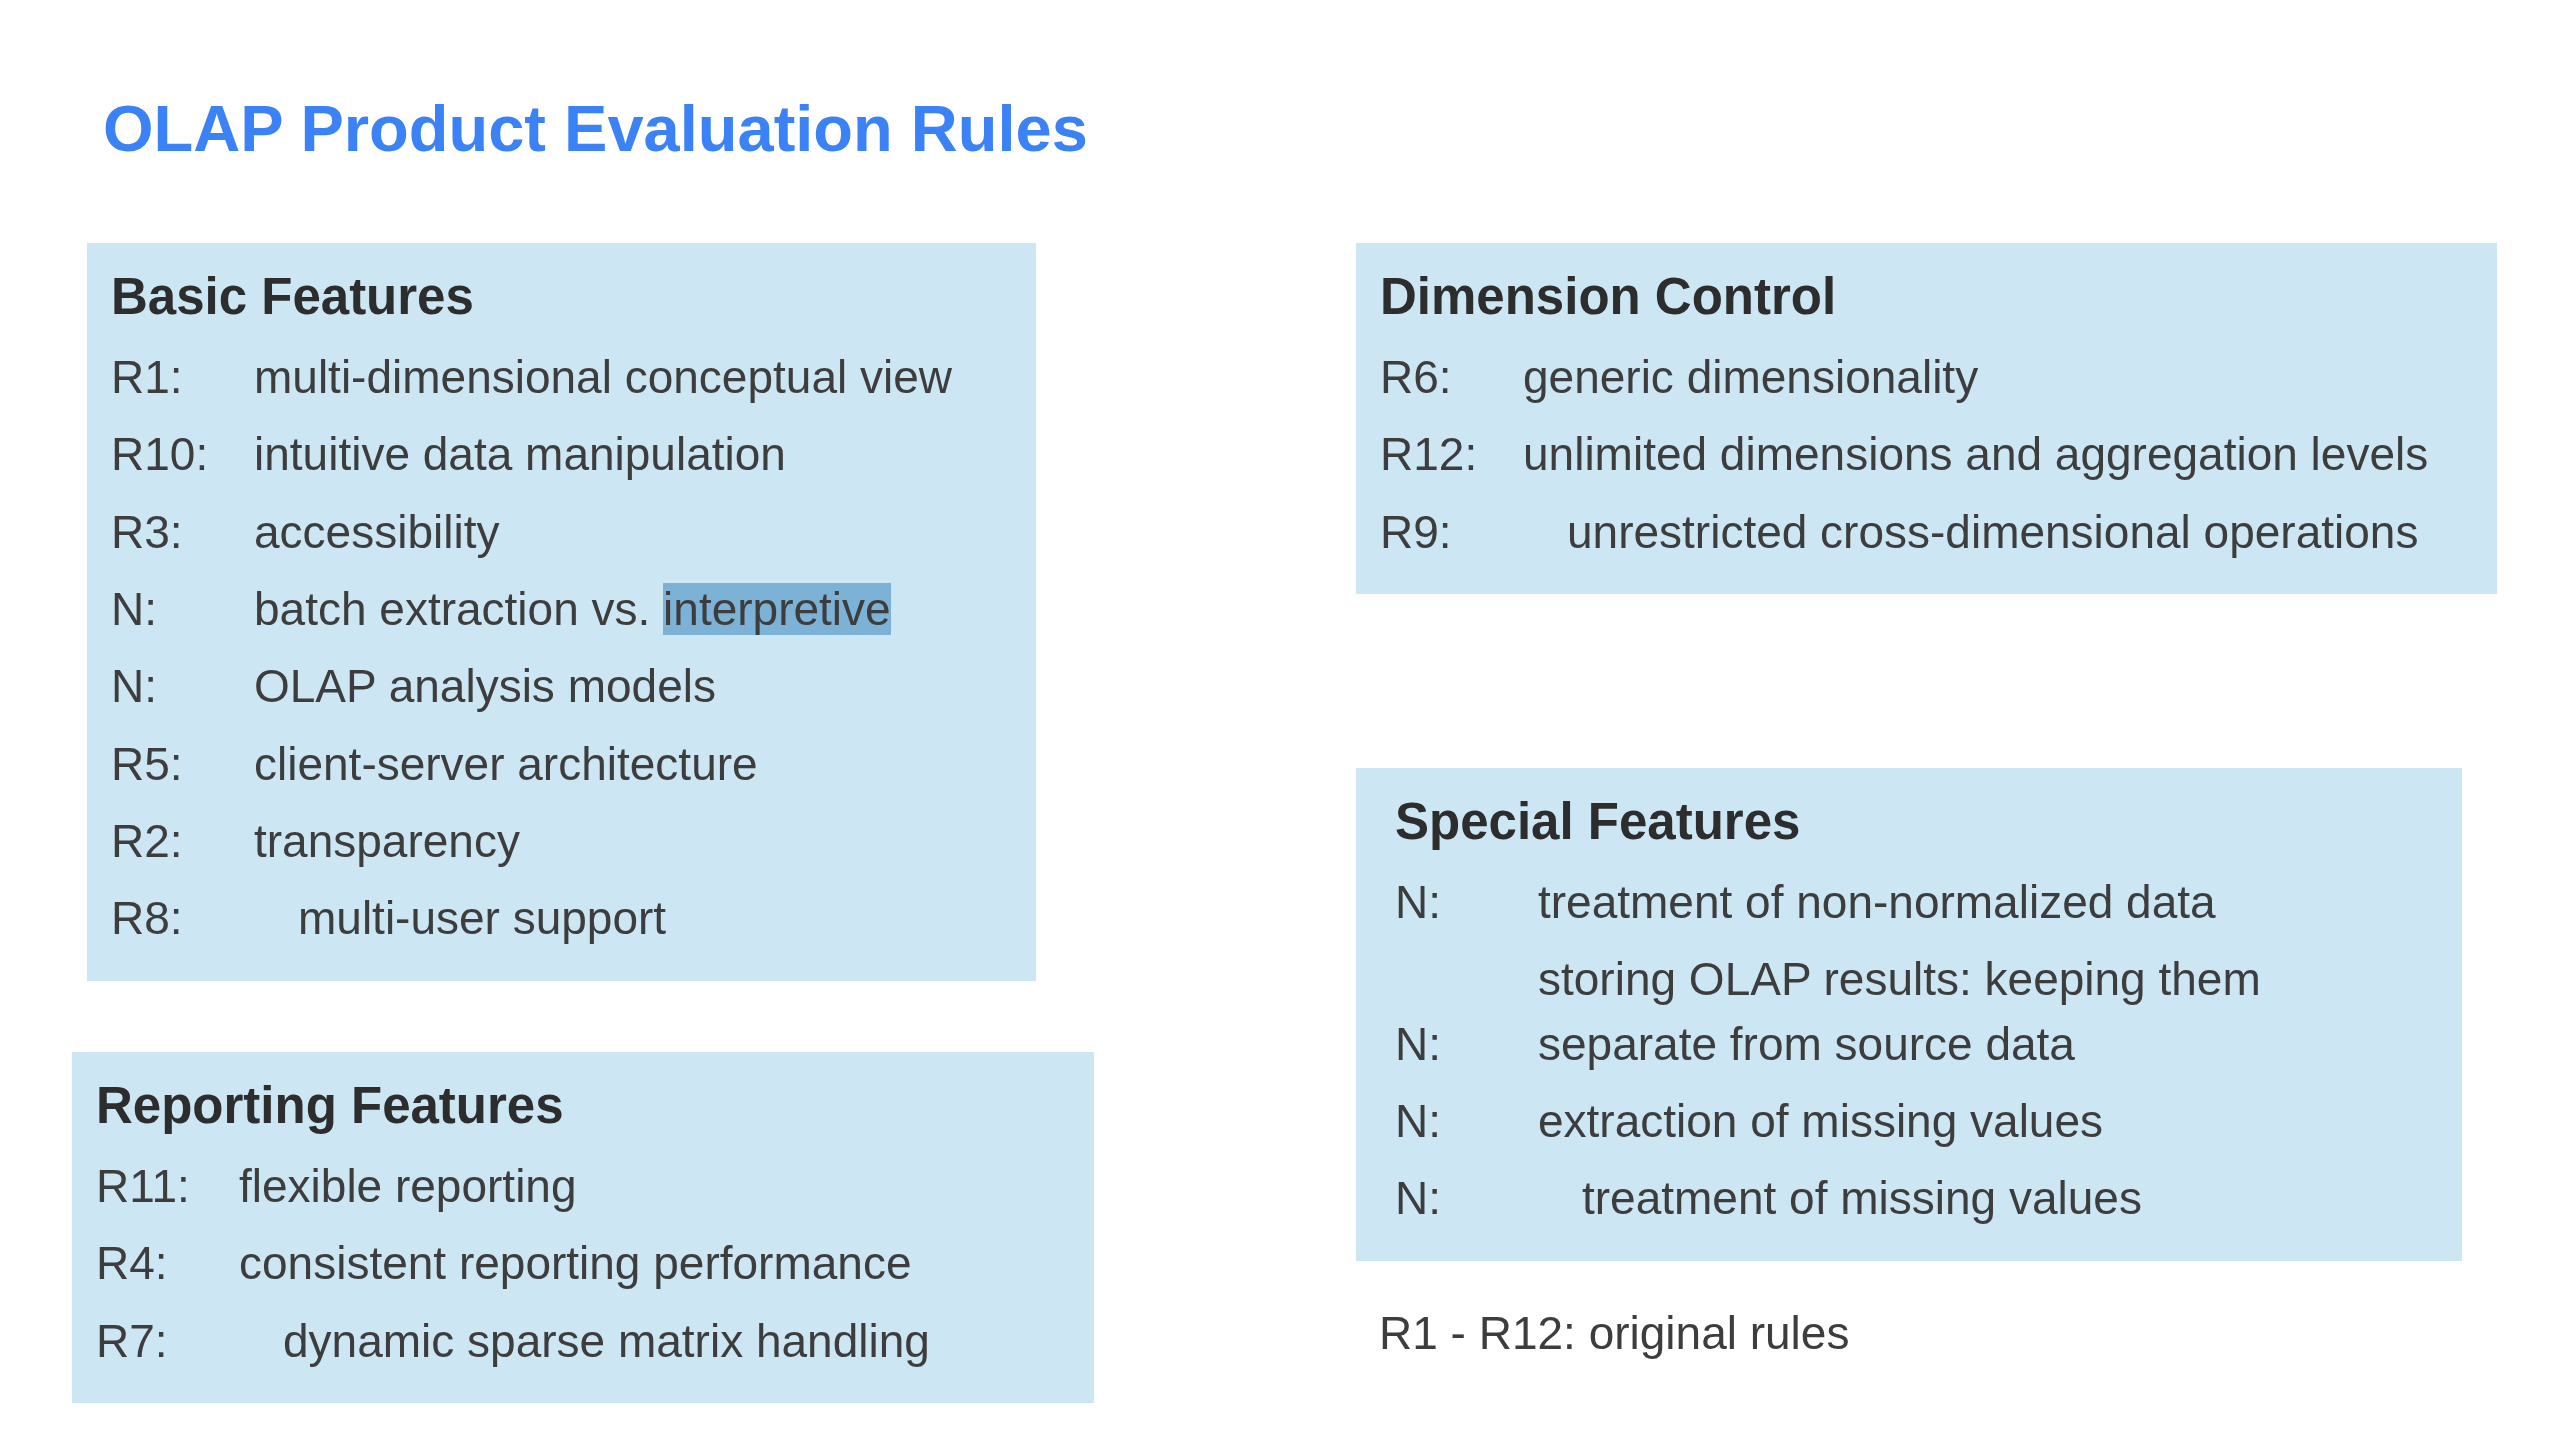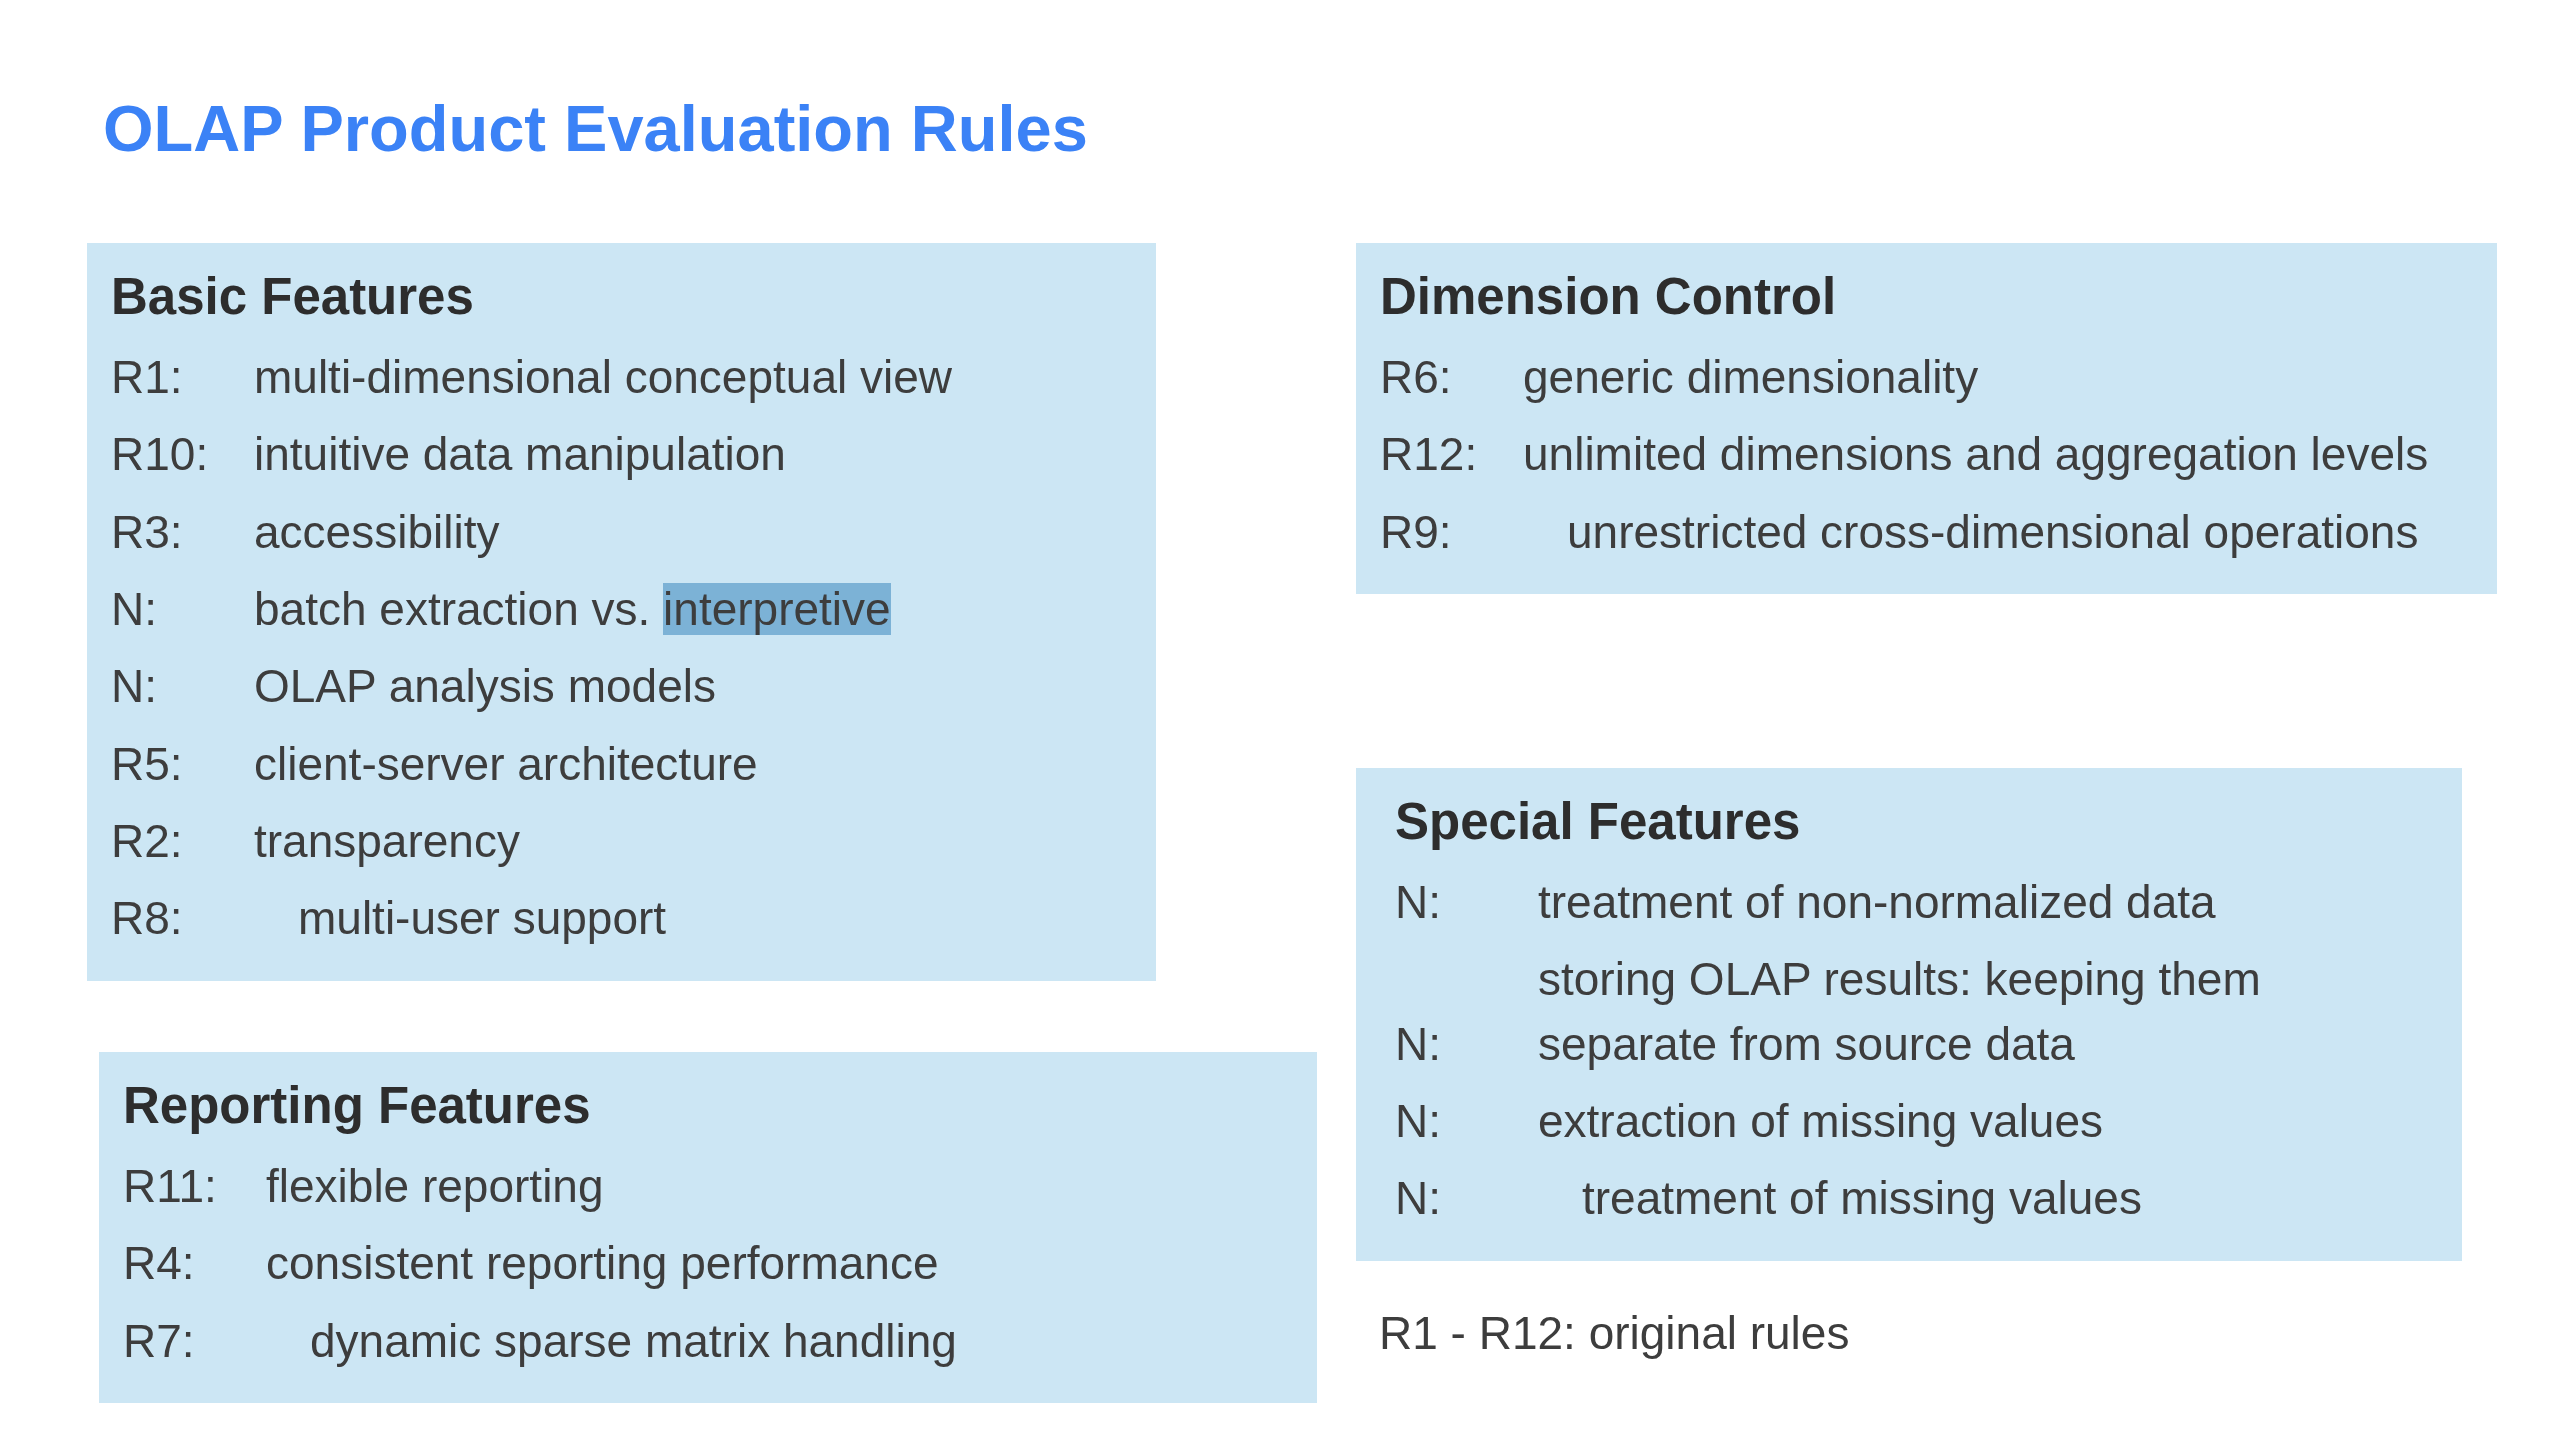--- a/index.html
+++ b/index.html
@@ -23,23 +23,23 @@
     font-weight: bold;
     color: #3b82f6;
     letter-spacing: 0px;
   }
   .box {
     position: absolute;
     background: #cce6f4;
     box-sizing: border-box;
     padding: 22px 24px 26px 24px;
   }
-  .box-basic     { left: 87px;   top: 243px;  width: 1069px; }
+  .box-basic     { left: 87px;   top: 243px;  width: 949px; }
   .box-dimension { left: 1356px; top: 243px;  width: 1141px; }
-  .box-reporting { left: 99px;   top: 1052px; width: 1218px; }
+  .box-reporting { left: 72px;   top: 1052px; width: 1022px; }
   .box-special   { left: 1356px; top: 768px;  width: 1106px; padding-left: 39px; }
   .box-heading {
     font-size: 51px;
     font-weight: bold;
     color: #2d2d2d;
     margin: 0 0 16px 0;
     line-height: 1.25;
   }
   .rule-row {
     display: flex;

